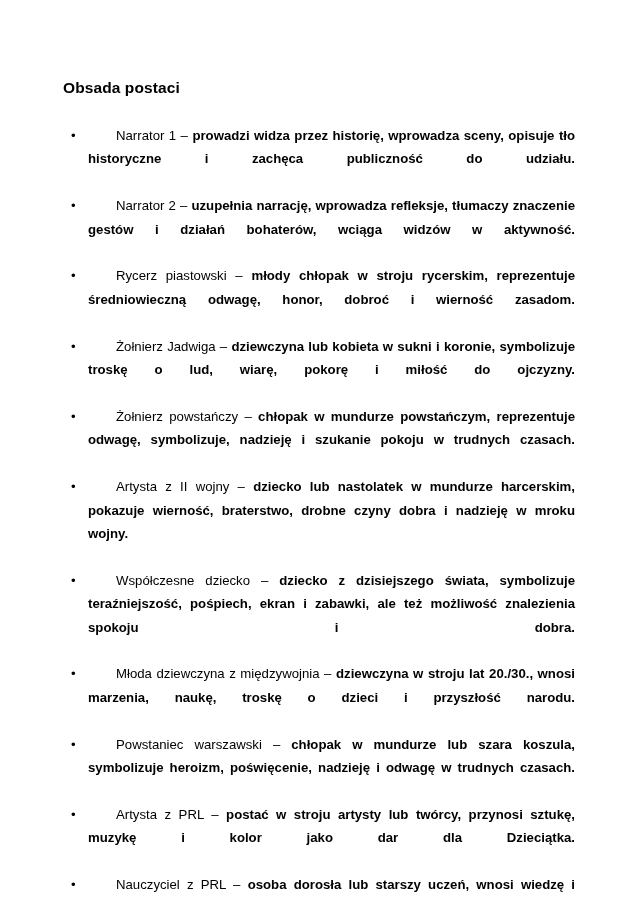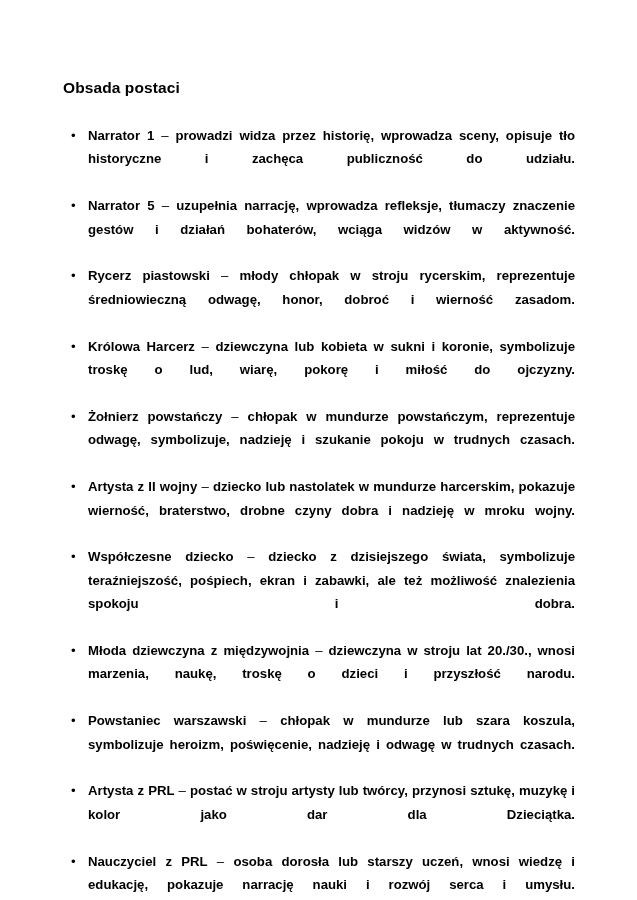--- a/index.html
+++ b/index.html
@@ -58,21 +58,22 @@
     position: absolute;
     left: 8px;
     top: 0;
     width: 10px;
     line-height: 23.4px;
     font-size: 13.2px;
     text-align: left;
     color: #000000;
   }
   .char-name {
-    font-weight: bold;
+    font-weight: normal;
+    margin-left: 28px;
   }
   .sep {
     font-weight: normal;
   }
   .desc {
     font-weight: bold;
   }
   
   ul.cast-list > li::after {
     content: "";
@@ -83,23 +84,23 @@
 </head>
 <body style="background: rgb(255, 255, 255); color: rgb(0, 0, 0);">
 
 <div class="page">
   <div class="doc-body">
 
     <h1 class="page-title">Obsada postaci</h1>
 
     <ul class="cast-list">
         <li><span class="bullet-marker">•</span><span class="char-name">Narrator 1</span> <span class="sep">–</span> <span class="desc">prowadzi widza przez historię, wprowadza sceny, opisuje tło historyczne i zachęca publiczność do udziału.</span></li>
-        <li><span class="bullet-marker">•</span><span class="char-name">Narrator 5</span> <span class="sep">–</span> <span class="desc">uzupełnia narrację, wprowadza refleksje, tłumaczy znaczenie gestów i działań bohaterów, wciąga widzów w aktywność.</span></li>
+        <li><span class="bullet-marker">•</span><span class="char-name">Narrator 2</span> <span class="sep">–</span> <span class="desc">uzupełnia narrację, wprowadza refleksje, tłumaczy znaczenie gestów i działań bohaterów, wciąga widzów w aktywność.</span></li>
         <li><span class="bullet-marker">•</span><span class="char-name">Rycerz piastowski</span> <span class="sep">–</span> <span class="desc">młody chłopak w stroju rycerskim, reprezentuje średniowieczną odwagę, honor, dobroć i wierność zasadom.</span></li>
-        <li><span class="bullet-marker">•</span><span class="char-name">Królowa Harcerz</span> <span class="sep">–</span> <span class="desc">dziewczyna lub kobieta w sukni i koronie, symbolizuje troskę o lud, wiarę, pokorę i miłość do ojczyzny.</span></li>
+        <li><span class="bullet-marker">•</span><span class="char-name">Żołnierz Jadwiga</span> <span class="sep">–</span> <span class="desc">dziewczyna lub kobieta w sukni i koronie, symbolizuje troskę o lud, wiarę, pokorę i miłość do ojczyzny.</span></li>
         <li><span class="bullet-marker">•</span><span class="char-name">Żołnierz powstańczy</span> <span class="sep">–</span> <span class="desc">chłopak w mundurze powstańczym, reprezentuje odwagę, symbolizuje, nadzieję i szukanie pokoju w trudnych czasach.</span></li>
         <li><span class="bullet-marker">•</span><span class="char-name">Artysta z II wojny</span> <span class="sep">–</span> <span class="desc">dziecko lub nastolatek w mundurze harcerskim, pokazuje wierność, braterstwo, drobne czyny dobra i nadzieję w mroku wojny.</span></li>
         <li><span class="bullet-marker">•</span><span class="char-name">Współczesne dziecko</span> <span class="sep">–</span> <span class="desc">dziecko z dzisiejszego świata, symbolizuje teraźniejszość, pośpiech, ekran i zabawki, ale też możliwość znalezienia spokoju i dobra.</span></li>
         <li><span class="bullet-marker">•</span><span class="char-name">Młoda dziewczyna z międzywojnia</span> <span class="sep">–</span> <span class="desc">dziewczyna w stroju lat 20./30., wnosi marzenia, naukę, troskę o dzieci i przyszłość narodu.</span></li>
         <li><span class="bullet-marker">•</span><span class="char-name">Powstaniec warszawski</span> <span class="sep">–</span> <span class="desc">chłopak w mundurze lub szara koszula, symbolizuje heroizm, poświęcenie, nadzieję i odwagę w trudnych czasach.</span></li>
         <li><span class="bullet-marker">•</span><span class="char-name">Artysta z PRL</span> <span class="sep">–</span> <span class="desc">postać w stroju artysty lub twórcy, przynosi sztukę, muzykę i kolor jako dar dla Dzieciątka.</span></li>
         <li><span class="bullet-marker">•</span><span class="char-name">Nauczyciel z PRL</span> <span class="sep">–</span> <span class="desc">osoba dorosła lub starszy uczeń, wnosi wiedzę i edukację, pokazuje narrację nauki i rozwój serca i umysłu.</span></li>
       </ul>
 
   </div>

